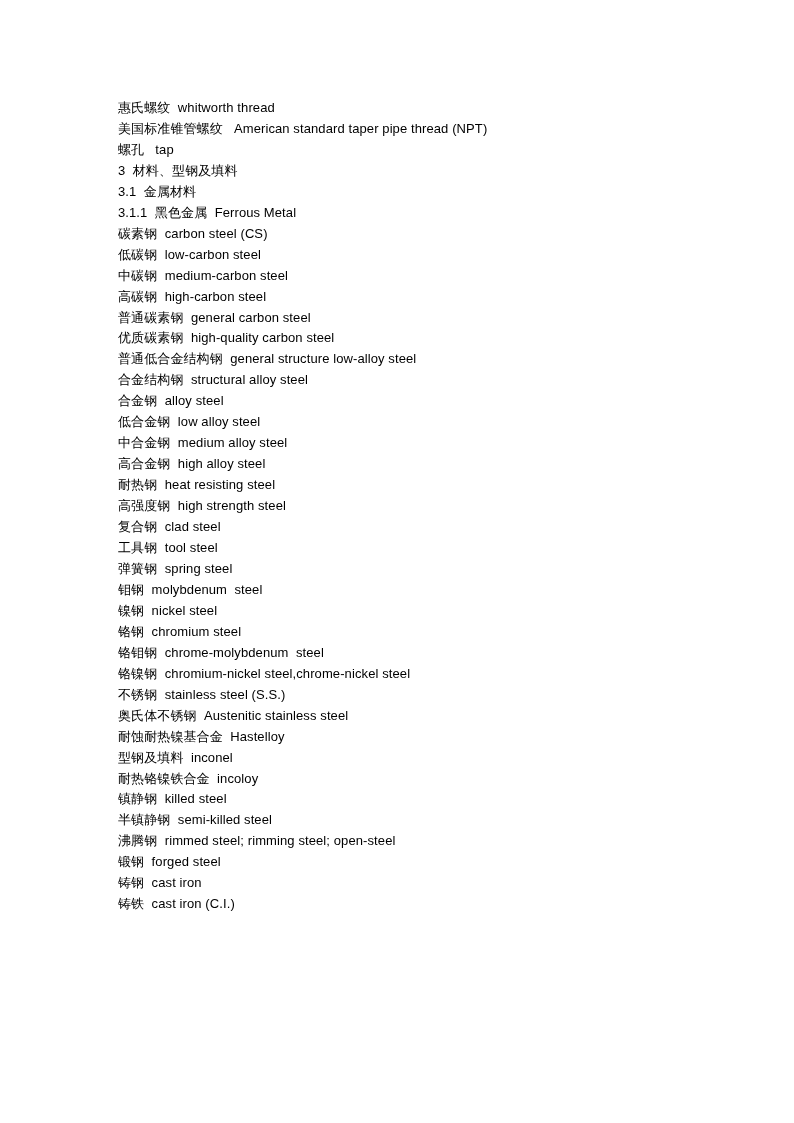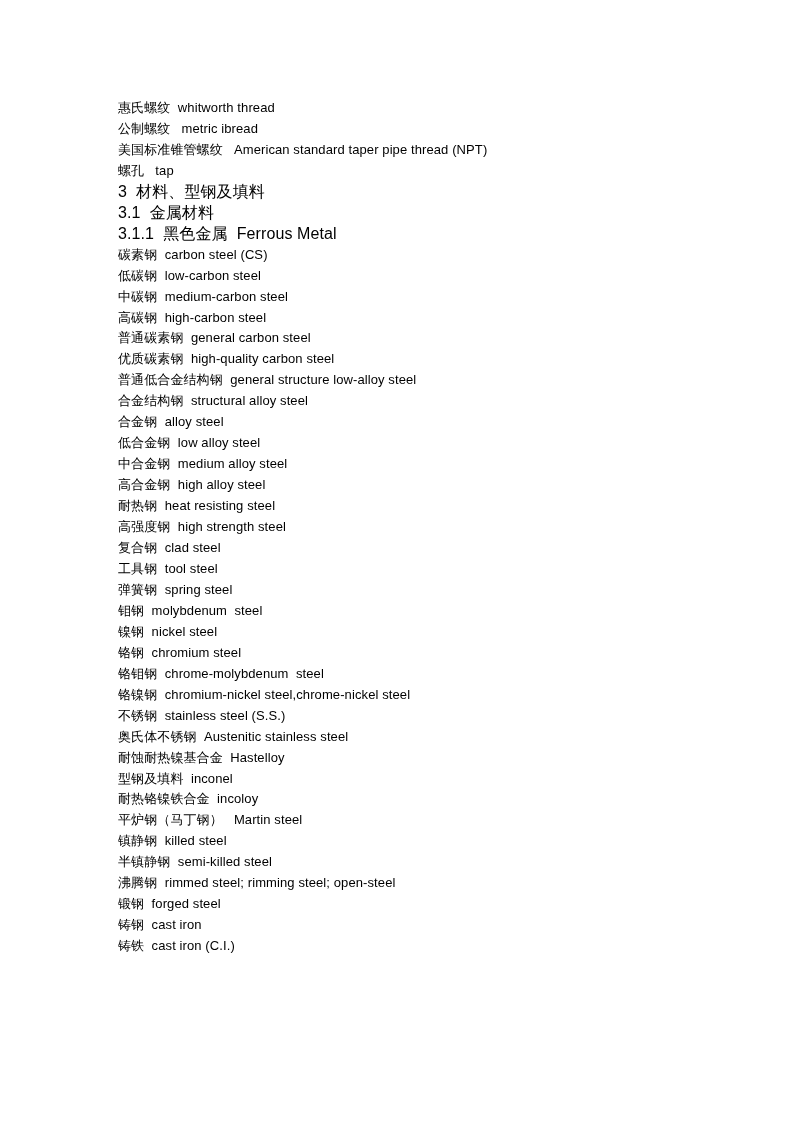--- a/index.html
+++ b/index.html
@@ -30,31 +30,30 @@
     width: 600px;
   }
   .line {
     font-size: 13.0px;
     line-height: 20.95px;
     white-space: pre;
     color: #000000;
     letter-spacing: 0.1px;
   }
   .line.heading {
-    font-size: 16px;
+    font-size: 13.0px;
   }
 </style>
 </head>
 <body>
 
 <div class="page">
   <div class="text-body">
 
     <div class="line">惠氏螺纹  whitworth thread</div>
-    <div class="line">公制螺纹   metric ibread</div>
     <div class="line">美国标准锥管螺纹   American standard taper pipe thread (NPT)</div>
     <div class="line">螺孔   tap</div>
     <div class="line heading">3  材料、型钢及填料</div>
     <div class="line heading">3.1  金属材料</div>
     <div class="line heading">3.1.1  黑色金属  Ferrous Metal</div>
     <div class="line">碳素钢  carbon steel (CS)</div>
     <div class="line">低碳钢  low-carbon steel</div>
     <div class="line">中碳钢  medium-carbon steel</div>
     <div class="line">高碳钢  high-carbon steel</div>
     <div class="line">普通碳素钢  general carbon steel</div>
@@ -73,21 +72,20 @@
     <div class="line">钼钢  molybdenum  steel</div>
     <div class="line">镍钢  nickel steel</div>
     <div class="line">铬钢  chromium steel</div>
     <div class="line">铬钼钢  chrome-molybdenum  steel</div>
     <div class="line">铬镍钢  chromium-nickel steel,chrome-nickel steel</div>
     <div class="line">不锈钢  stainless steel (S.S.)</div>
     <div class="line">奥氏体不锈钢  Austenitic stainless steel</div>
     <div class="line">耐蚀耐热镍基合金  Hastelloy</div>
     <div class="line">型钢及填料  inconel</div>
     <div class="line">耐热铬镍铁合金  incoloy</div>
-    <div class="line">平炉钢（马丁钢）   Martin steel</div>
     <div class="line">镇静钢  killed steel</div>
     <div class="line">半镇静钢  semi-killed steel</div>
     <div class="line">沸腾钢  rimmed steel; rimming steel; open-steel</div>
     <div class="line">锻钢  forged steel</div>
     <div class="line">铸钢  cast iron</div>
     <div class="line">铸铁  cast iron (C.I.)</div>
 
   </div>
 </div>
 

